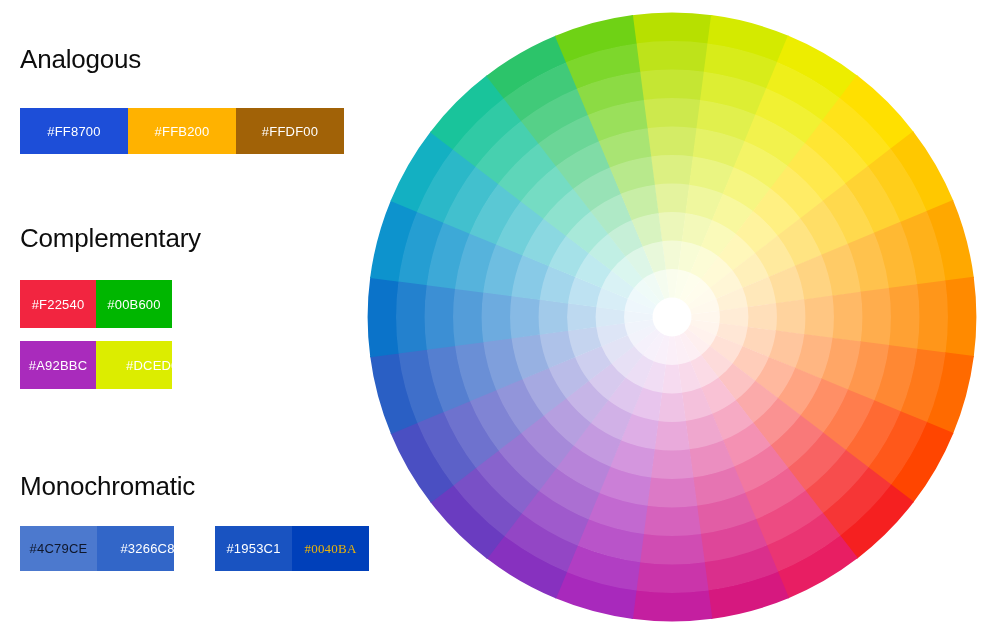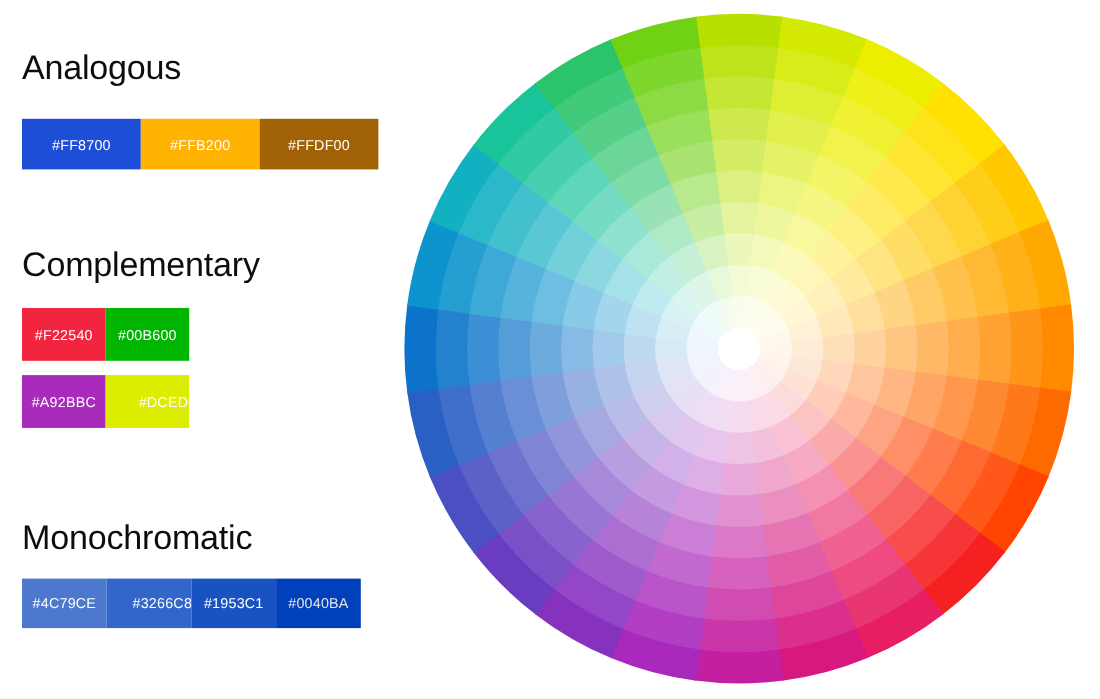--- a/index.html
+++ b/index.html
@@ -21,21 +21,21 @@
   #palette-panel {
     position: absolute;
     left: 0; top: 0;
     width: 370px; height: 635px;
   }
 
   .scheme-title {
     position: absolute;
     font-family: "Liberation Sans", sans-serif;
     font-weight: 400;
-    font-size: 31px;
+    font-size: 26px;
     line-height: 1;
     color: #0d0d0d;
     letter-spacing: -0.2px;
     white-space: nowrap;
   }
 
   .swatch-row {
     position: absolute;
     display: flex;
     flex-direction: row;
@@ -104,24 +104,24 @@
   </div>
 
   <div class="swatch-row" id="row-complementary-2">
     <div class="swatch" style="background-color: rgb(169, 43, 188); color: rgb(255, 255, 255);">#A92BBC</div>
     <div class="swatch" style="background-color: rgb(220, 237, 0); color: rgb(255, 255, 255); padding-left: 44px;">#DCED00</div>
   </div>
 
   <div class="scheme-title" id="title-monochromatic">Monochromatic</div>
 
   <div class="swatch-row" id="row-monochromatic">
-    <div class="swatch" style="background-color: rgb(76, 121, 206); color: #ffffff;">#4C79CE</div>
+    <div class="swatch" style="background-color: rgb(76, 121, 206); color: #0f172a;">#4C79CE</div>
     <div class="swatch" style="background-color: rgb(50, 102, 200); color: rgb(255, 255, 255); padding-left: 24px;">#3266C8</div>
-    <div class="swatch" style="background-color: rgb(25, 83, 193); color: rgb(255, 255, 255);">#1953C1</div>
-    <div class="swatch" style="background-color: rgb(0, 64, 186); color: #e5e5e5;">#0040BA</div>
+    <div class="swatch" style="background-color: rgb(25, 83, 193); color: rgb(255, 255, 255); margin-left: 41px;">#1953C1</div>
+    <div class="swatch" style="background-color: rgb(0, 64, 186); color: #eab308; font-family: Liberation Serif, serif;">#0040BA</div>
   </div>
 
 </div>
 
 <div id="color-wheel-figure">
   <svg id="color-wheel-svg" viewBox="0 0 616 616" xmlns="http://www.w3.org/2000/svg">
       <path d="M 267.64 6.29 A 304.4 304.4 0 0 1 348.36 6.29 L 344.48 35.33 A 275.1 275.1 0 0 0 271.52 35.33 Z" fill="rgb(183,224,0)" shape-rendering="geometricPrecision"></path>
       <path d="M 271.42 34.54 A 275.9 275.9 0 0 1 344.58 34.54 L 340.70 63.58 A 246.6 246.6 0 0 0 275.30 63.58 Z" fill="rgb(190,227,26)" shape-rendering="geometricPrecision"></path>
       <path d="M 275.19 62.78 A 247.4 247.4 0 0 1 340.81 62.78 L 336.92 91.83 A 218.1 218.1 0 0 0 279.08 91.83 Z" fill="rgb(197,230,51)" shape-rendering="geometricPrecision"></path>
       <path d="M 278.97 91.03 A 218.9 218.9 0 0 1 337.03 91.03 L 333.14 120.07 A 189.6 189.6 0 0 0 282.86 120.07 Z" fill="rgb(205,233,77)" shape-rendering="geometricPrecision"></path>

